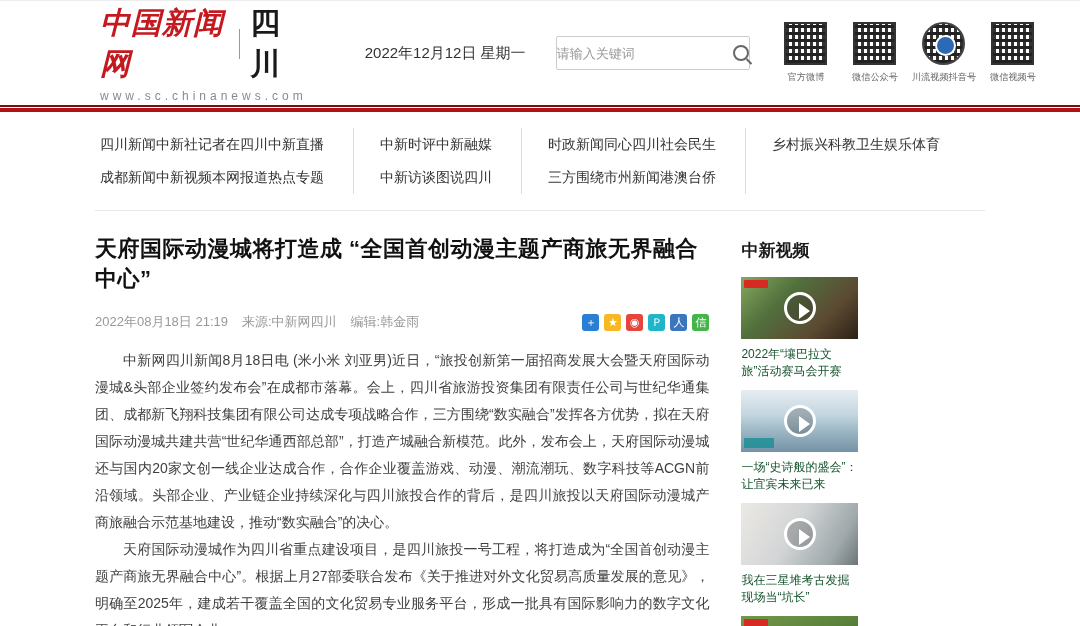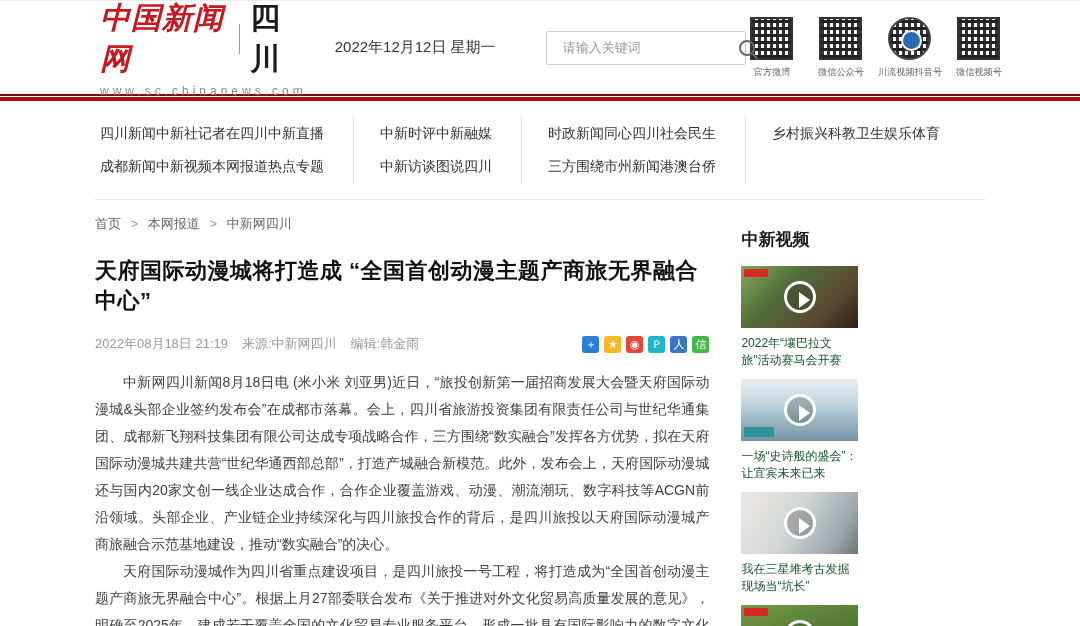--- a/index.html
+++ b/index.html
@@ -1,29 +1,29 @@
 <!DOCTYPE html>
 <html><head>
 <meta charset="utf-8">
 <style>
   * { margin:0; padding:0; box-sizing:border-box; }
   html,body { background:#fff; }
   body { font-family:"Liberation Sans","DejaVu Sans",sans-serif; width:1080px; height:626px; overflow:hidden; color:#333; }
   .page { width:1080px; height:626px; border-top:1px solid #ececec; background:#fff; }
 
   
-  .topbar { height:93px; display:flex; align-items:center; padding:0 95px 0 100px; }
+  .topbar { height:104px; display:flex; align-items:center; padding:0 95px 0 100px;gap:30px; }
   .logo { display:flex; flex-direction:column; align-items:center; }
   .logo-row { display:flex; align-items:center; }
   .logo-brand { font-family:"DejaVu Serif","Liberation Serif",serif; font-weight:bold; font-style:italic; font-size:30px; color:#c3191f; letter-spacing:1px; }
   .logo-sep { width:2px; height:30px; background:#999; margin:0 10px; }
   .logo-region { font-size:30px; font-weight:bold; color:#1a1a1a; letter-spacing:4px; }
   .logo-url { font-size:12px; color:#8a8a8a; letter-spacing:4px; margin-top:4px; }
   .head-date { margin-left:28px; font-size:15px; color:#333; white-space:nowrap; }
-  .searchbox { margin-left:50px; width:200px; height:34px; border:1px solid #ccc; border-radius:2px; display:flex; align-items:center; padding:0 16px; }
+  .searchbox { width:200px; height:34px; border:1px solid #ccc; border-radius:2px; display:flex; align-items:center; padding:0 0; }
   .searchbox input { border:0; outline:0; flex:1; font-size:13px; color:#333; font-family:inherit; background:transparent; }
   .searchbox input::placeholder { color:#999; }
   .mag { width:16px; height:16px; border:2px solid #666; border-radius:50%; position:relative; flex:none; }
   .mag::after { content:""; position:absolute; width:2px; height:7px; background:#666; transform:rotate(-45deg); left:13px; top:11px; }
   .qr-group { margin-left:auto; display:flex; gap:17px; }
   .qr-item { display:flex; flex-direction:column; align-items:center; width:52px; }
   .qr { width:43px; height:43px; border:2px solid #333;
         background:
           repeating-linear-gradient(0deg,#222 0 3px,transparent 3px 7px),
           repeating-linear-gradient(90deg,#333 0 3px,#fff 3px 6px); }
@@ -162,27 +162,20 @@
         <span class="nav-item">科教卫生</span>
         <span class="nav-item">娱乐体育</span>
       </div>
     </div>
   </div>
   <div class="nav-divider"></div>
 
   <div class="container">
 
     <div class="main">
-      <div class="breadcrumb">
-        <span class="crumb">首页</span>
-        <span class="sep">&gt;</span>
-        <span class="crumb">本网报道</span>
-        <span class="sep">&gt;</span>
-        <span class="crumb">中新网四川</span>
-      </div>
 
       <h1 class="article-title">天府国际动漫城将打造成 “全国首创动漫主题产商旅无界融合中心”</h1>
 
       <div class="meta-row">
         <div class="meta">
           <span>2022年08月18日 21:19</span>
           <span>来源:中新网四川</span>
           <span>编辑:韩金雨</span>
         </div>
         <div class="share">

